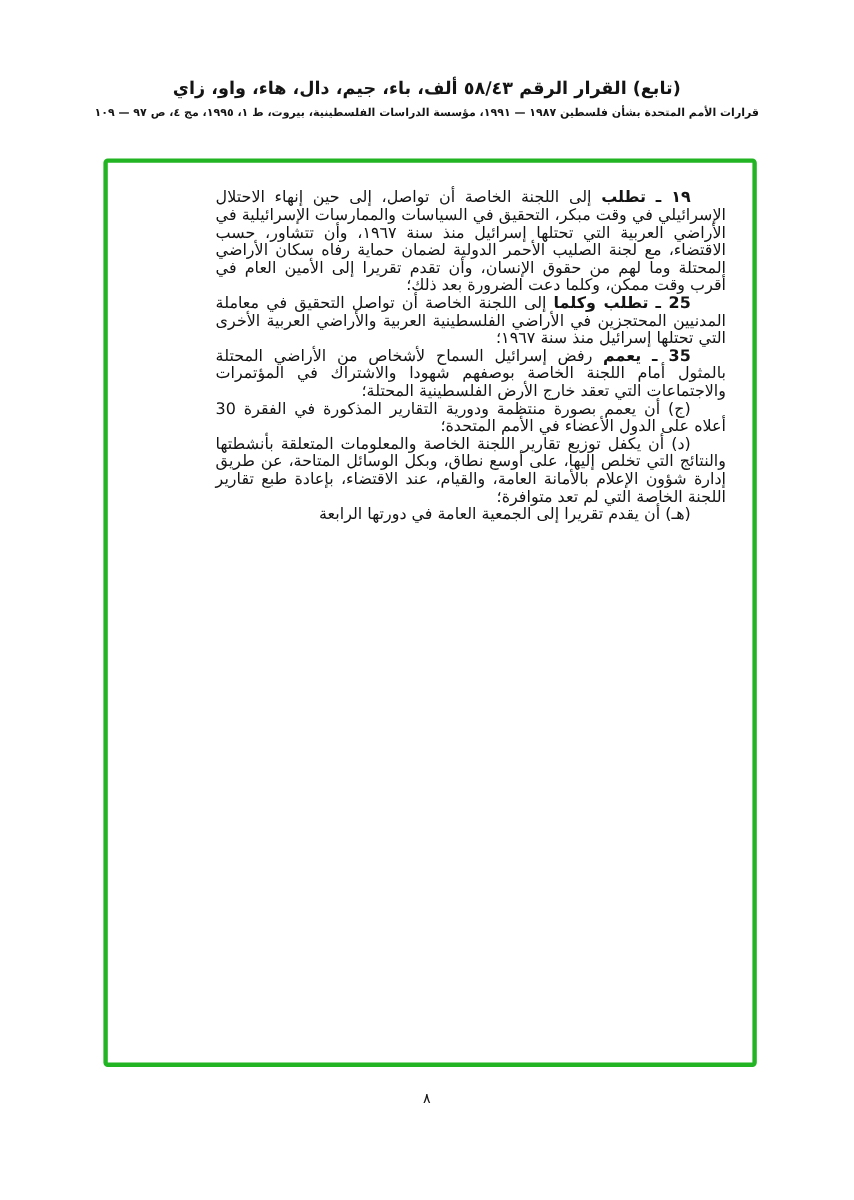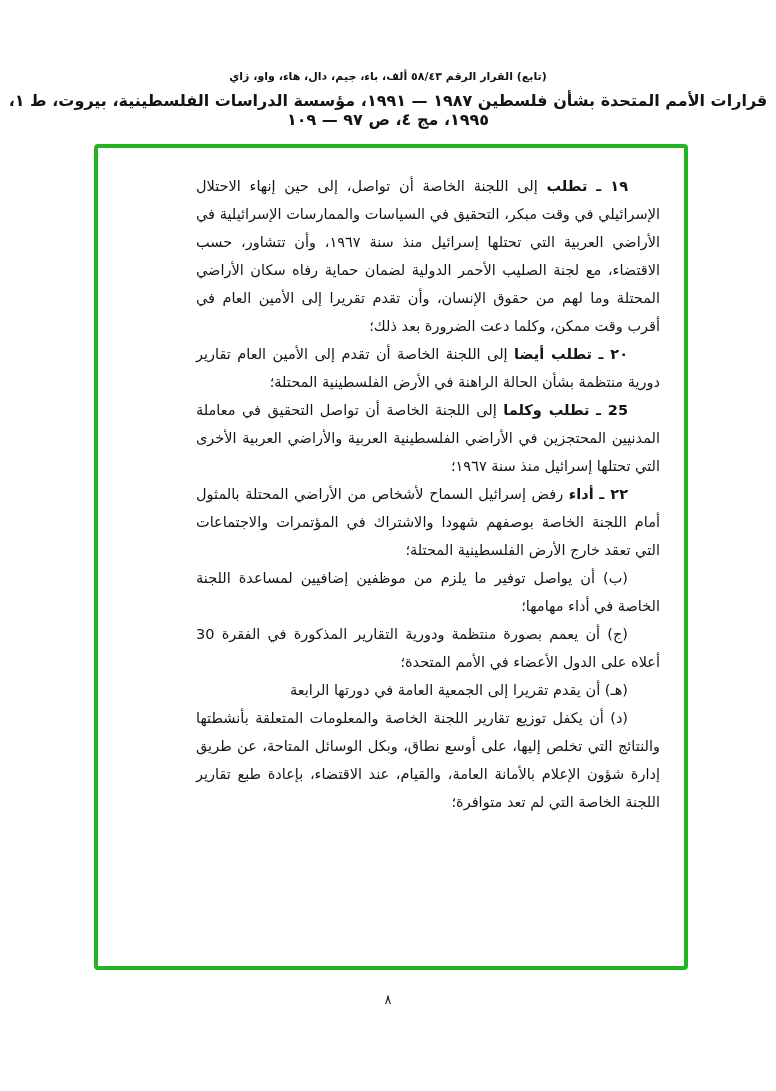--- a/index.html
+++ b/index.html
@@ -14,25 +14,25 @@
   }
   .header {
     position: absolute;
     top: 70px;
     left: 0;
     right: 0;
     text-align: center;
     direction: rtl;
   }
   .title {
-    font-size: 11px;
+    font-size: 16px;
     font-weight: 700;
   }
   .citation {
-    font-size: 16px;
+    font-size: 10px;
     font-weight: 700;
     margin-top: 8px;
   }
   .content-box {
     position: absolute;
     left: 94px;
     top: 144px;
     width: 594px;
     height: 826px;
     border: 4px solid #23b423;
@@ -42,21 +42,21 @@
   }
   .text-col {
     position: absolute;
     top: 24px;
     right: 24px;
     width: 464px;
     direction: rtl;
     text-align: justify;
     text-justify: inter-word;
     font-size: 14.5px;
-    line-height: 28px;
+    line-height: 16px;
   }
   .para {
     margin: 0;
     text-indent: 32px;
   }
   .num, .verb {
     font-weight: 700;
   }
   .marker {
     white-space: nowrap;
@@ -82,58 +82,49 @@
 
   <div class="content-box" style="border-color: rgb(35, 180, 35);">
     <div class="text-col">
 
       <p class="para">
         <span class="num">١٩ ـ</span>
         <span class="verb">تطلب</span>
         <span>إلى اللجنة الخاصة أن تواصل، إلى حين إنهاء الاحتلال الإسرائيلي في وقت مبكر، التحقيق في السياسات والممارسات الإسرائيلية في الأراضي العربية التي تحتلها إسرائيل منذ سنة ١٩٦٧، وأن تتشاور، حسب الاقتضاء، مع لجنة الصليب الأحمر الدولية لضمان حماية رفاه سكان الأراضي المحتلة وما لهم من حقوق الإنسان، وأن تقدم تقريرا إلى الأمين العام في أقرب وقت ممكن، وكلما دعت الضرورة بعد ذلك؛</span>
       </p>
 
-      <p class="para">
-        <span class="num">٢٠ ـ</span>
-        <span class="verb">تطلب أيضا</span>
-        <span>إلى اللجنة الخاصة أن تقدم إلى الأمين العام تقارير دورية منتظمة بشأن الحالة الراهنة في الأرض الفلسطينية المحتلة؛</span>
-      </p>
 
       <p class="para">
         <span class="num">25 ـ</span>
         <span class="verb">تطلب وكلما</span>
         <span>إلى اللجنة الخاصة أن تواصل التحقيق في معاملة المدنيين المحتجزين في الأراضي الفلسطينية العربية والأراضي العربية الأخرى التي تحتلها إسرائيل منذ سنة ١٩٦٧؛</span>
       </p>
 
       <p class="para">
-        <span class="num">٢٢ ـ</span>
-        <span class="verb">أداء</span>
+        <span class="num">35 ـ</span>
+        <span class="verb">يعمم</span>
         <span>رفض إسرائيل السماح لأشخاص من الأراضي المحتلة بالمثول أمام اللجنة الخاصة بوصفهم شهودا والاشتراك في المؤتمرات والاجتماعات التي تعقد خارج الأرض الفلسطينية المحتلة؛</span>
       </p>
 
 
 
-      <p class="para">
-        <span class="marker">(ب)</span>
-        <span>أن يواصل توفير ما يلزم من موظفين إضافيين لمساعدة اللجنة الخاصة في أداء مهامها؛</span>
-      </p>
 
       <p class="para">
         <span class="marker">(ج)</span>
         <span>أن يعمم بصورة منتظمة ودورية التقارير المذكورة في الفقرة 30 أعلاه على الدول الأعضاء في الأمم المتحدة؛</span>
       </p>
 
       <p class="para">
-        <span class="marker">(هـ)</span>
-        <span>أن يقدم تقريرا إلى الجمعية العامة في دورتها الرابعة</span>
+        <span class="marker">(د)</span>
+        <span>أن يكفل توزيع تقارير اللجنة الخاصة والمعلومات المتعلقة بأنشطتها والنتائج التي تخلص إليها، على أوسع نطاق، وبكل الوسائل المتاحة، عن طريق إدارة شؤون الإعلام بالأمانة العامة، والقيام، عند الاقتضاء، بإعادة طبع تقارير اللجنة الخاصة التي لم تعد متوافرة؛</span>
       </p>
 
       <p class="para">
-        <span class="marker">(د)</span>
-        <span>أن يكفل توزيع تقارير اللجنة الخاصة والمعلومات المتعلقة بأنشطتها والنتائج التي تخلص إليها، على أوسع نطاق، وبكل الوسائل المتاحة، عن طريق إدارة شؤون الإعلام بالأمانة العامة، والقيام، عند الاقتضاء، بإعادة طبع تقارير اللجنة الخاصة التي لم تعد متوافرة؛</span>
+        <span class="marker">(هـ)</span>
+        <span>أن يقدم تقريرا إلى الجمعية العامة في دورتها الرابعة</span>
       </p>
 
     </div>
   </div>
 
   <div class="page-number">٨</div>
 
 </div>
 
 </body></html>

